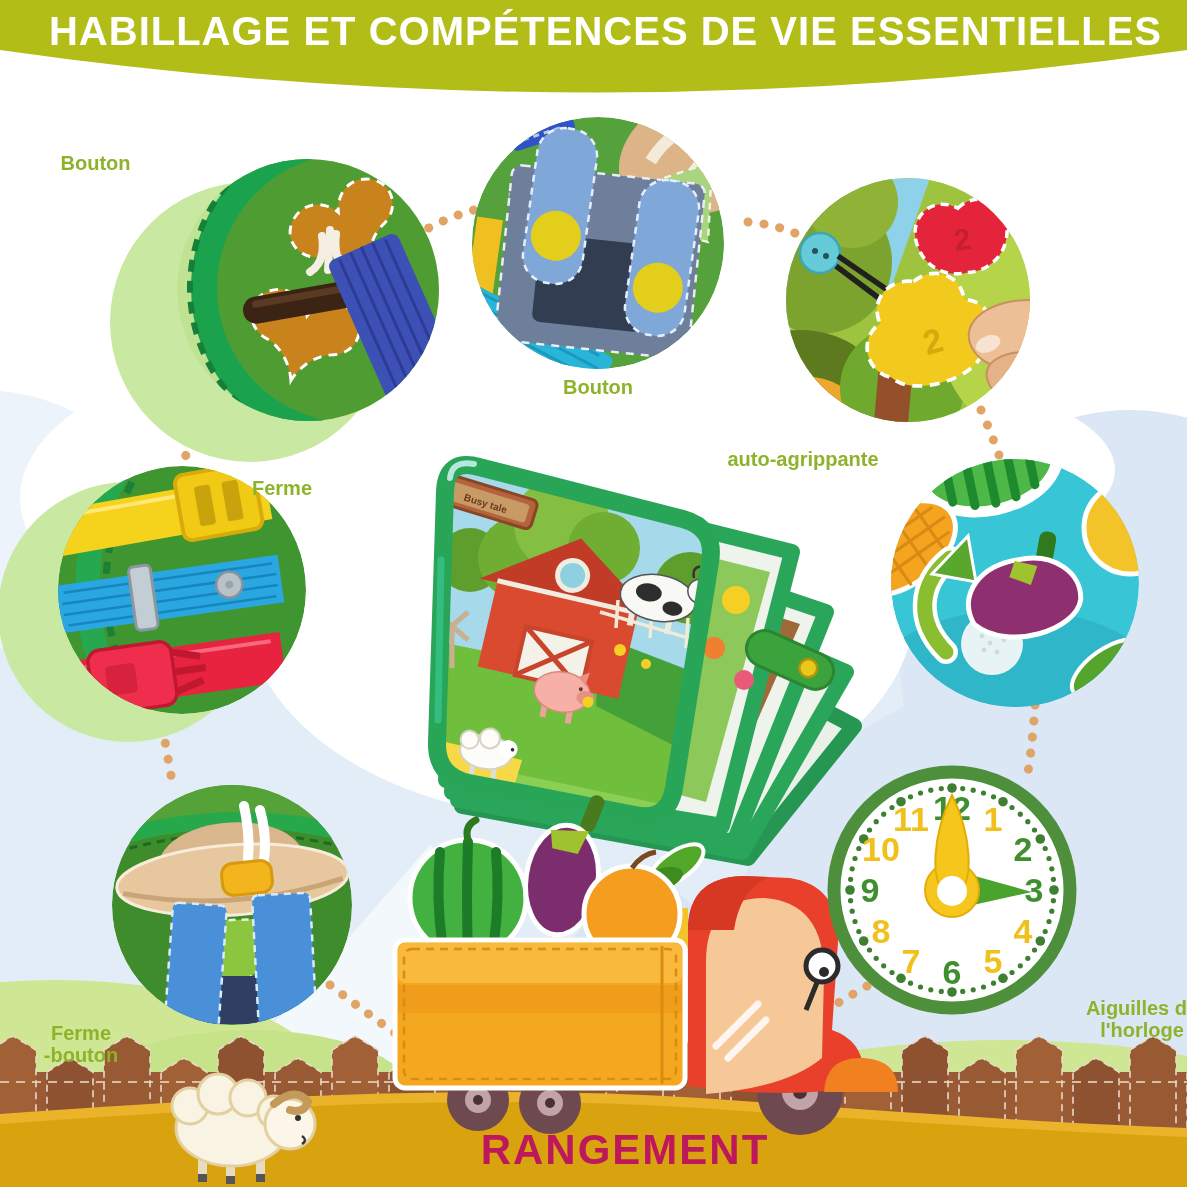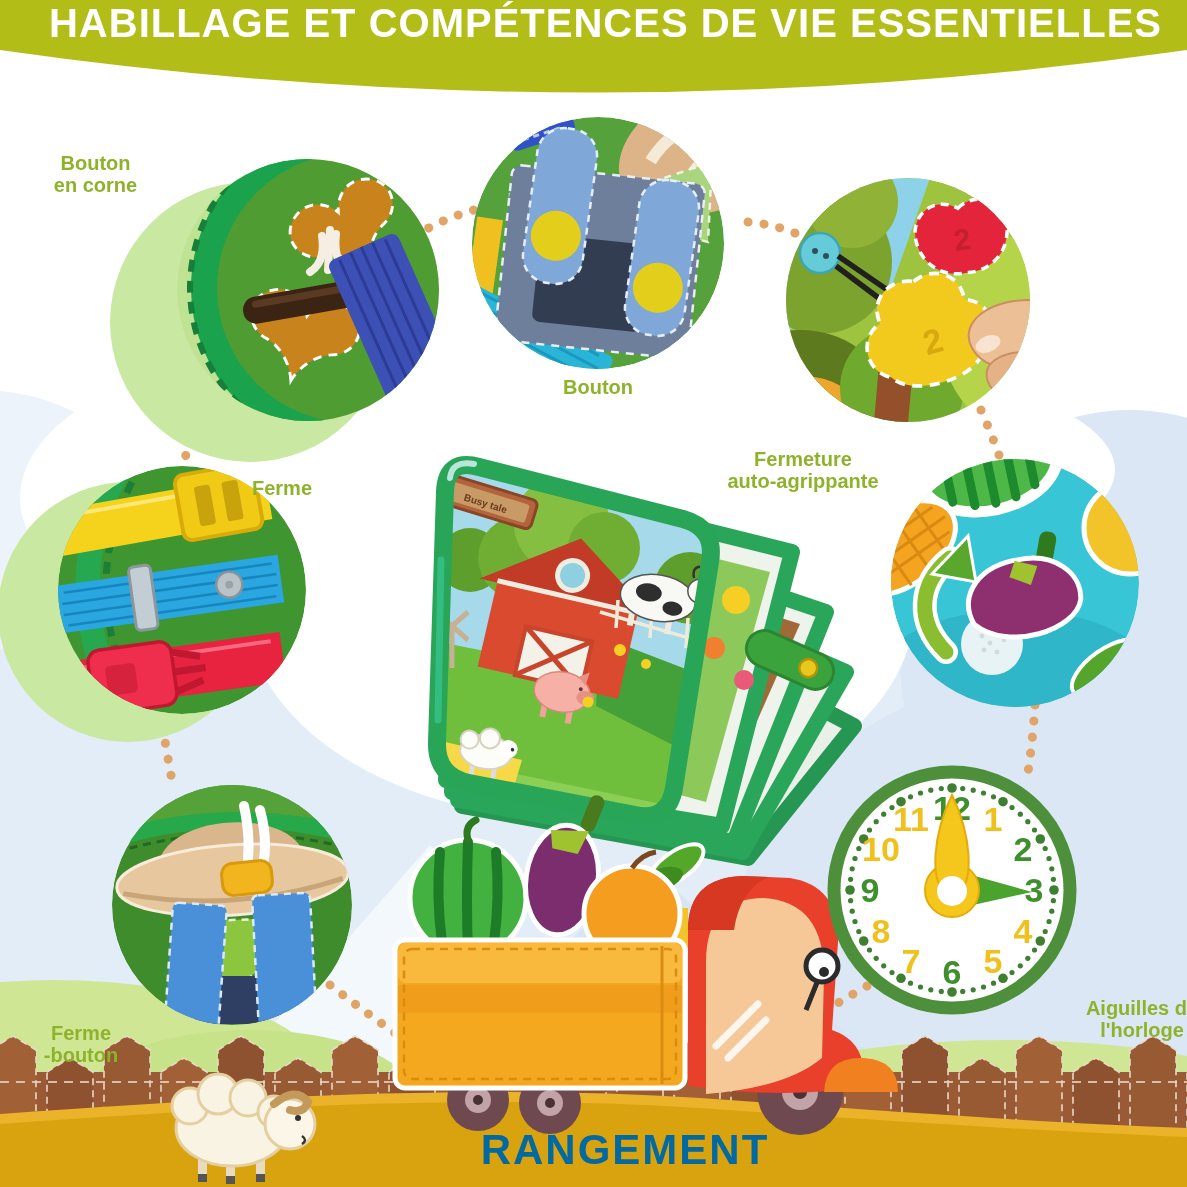--- a/index.html
+++ b/index.html
@@ -9,21 +9,21 @@
     --dotted:#dfa466;
   }
   html,body{margin:0;padding:0;background:#888;}
   *{box-sizing:border-box;font-family:"Liberation Sans",sans-serif;}
   #canvas{position:relative;width:1187px;height:1187px;background:#ffffff;overflow:hidden;margin:0 auto;}
   #scene{position:absolute;left:0;top:0;}
   .lbl{position:absolute;color:var(--label-green);font-weight:bold;text-align:center;line-height:1.12;}
   .lbl span{display:block;}
   .title{position:absolute;left:0;right:0;text-align:center;color:#fff;font-weight:bold;
          font-size:40px;letter-spacing:1px;line-height:1.18;}
-  .footer-label{position:absolute;left:415px;top:1126px;width:420px;text-align:center;color:#0369a1;
+  .footer-label{position:absolute;left:415px;top:1126px;width:420px;text-align:center;color:#be185d;
          font-weight:bold;font-size:42px;letter-spacing:2px;}
   .fs31{font-size:20px;}
   .clknum{font-size:34px;font-weight:bold;text-anchor:middle;}
   .sign-text{font-size:10px;font-weight:bold;fill:#6a3a1c;text-anchor:middle;}
 </style>
 </head>
 <body>
 
 <div id="canvas">
 <svg id="scene" width="1187" height="1187" viewBox="0 0 1187 1187">
@@ -623,43 +623,41 @@
     <circle cx="42" cy="-16" r="16" fill="#f8f3e3" stroke="#e3cf9f" stroke-width="3"></circle>
     <circle cx="58" cy="-4" r="25" fill="#fbf6e8" stroke="#e3cf9f" stroke-width="3"></circle>
     <path d="M42,-24 Q64,-42 76,-26 Q72,-14 58,-18" stroke="#c49a5a" stroke-width="8" fill="none" stroke-linecap="round"></path>
     <circle cx="66" cy="-10" r="3" fill="#333"></circle>
     <path d="M70,8 q6,4 0,8" stroke="#333" stroke-width="2.5" fill="none"></path>
   </g>
 
   <path d="M0,0 H1187 V50 Q593,135 0,50 Z" fill="#b2bd18"></path>
 </svg>
 
-<div class="title" style="top:0;margin-left:24px;">
+<div class="title" style="top:8px;margin-left:24px;">
   <span>HABILLAGE ET COMPÉTENCES DE</span>
   <span>VIE ESSENTIELLES</span>
 </div>
 
 <div class="lbl fs31" style="left:8px;top:152px;width:175px;">
   <span>Bouton</span>
-  <span>en corne</span>
 </div>
 
 <div class="lbl fs31" style="left:518px;top:376px;width:160px;">
   <span>Bouton</span>
 </div>
 
 <div class="lbl fs31" style="left:998px;top:160px;width:180px;">
 </div>
 
 <div class="lbl fs31" style="left:198px;top:477px;width:168px;">
   <span>Ferme</span>
 </div>
 
 <div class="lbl fs31" style="left:648px;top:448px;width:310px;">
-  <span>Fermeture</span>
   <span>auto-agrippante</span>
 </div>
 
 <div class="lbl fs31" style="left:0px;top:1022px;width:162px;">
   <span>Ferme</span>
   <span>-bouton</span>
 </div>
 
 <div class="lbl fs31" style="left:1012px;top:997px;width:260px;">
   <span>Aiguilles de</span>

